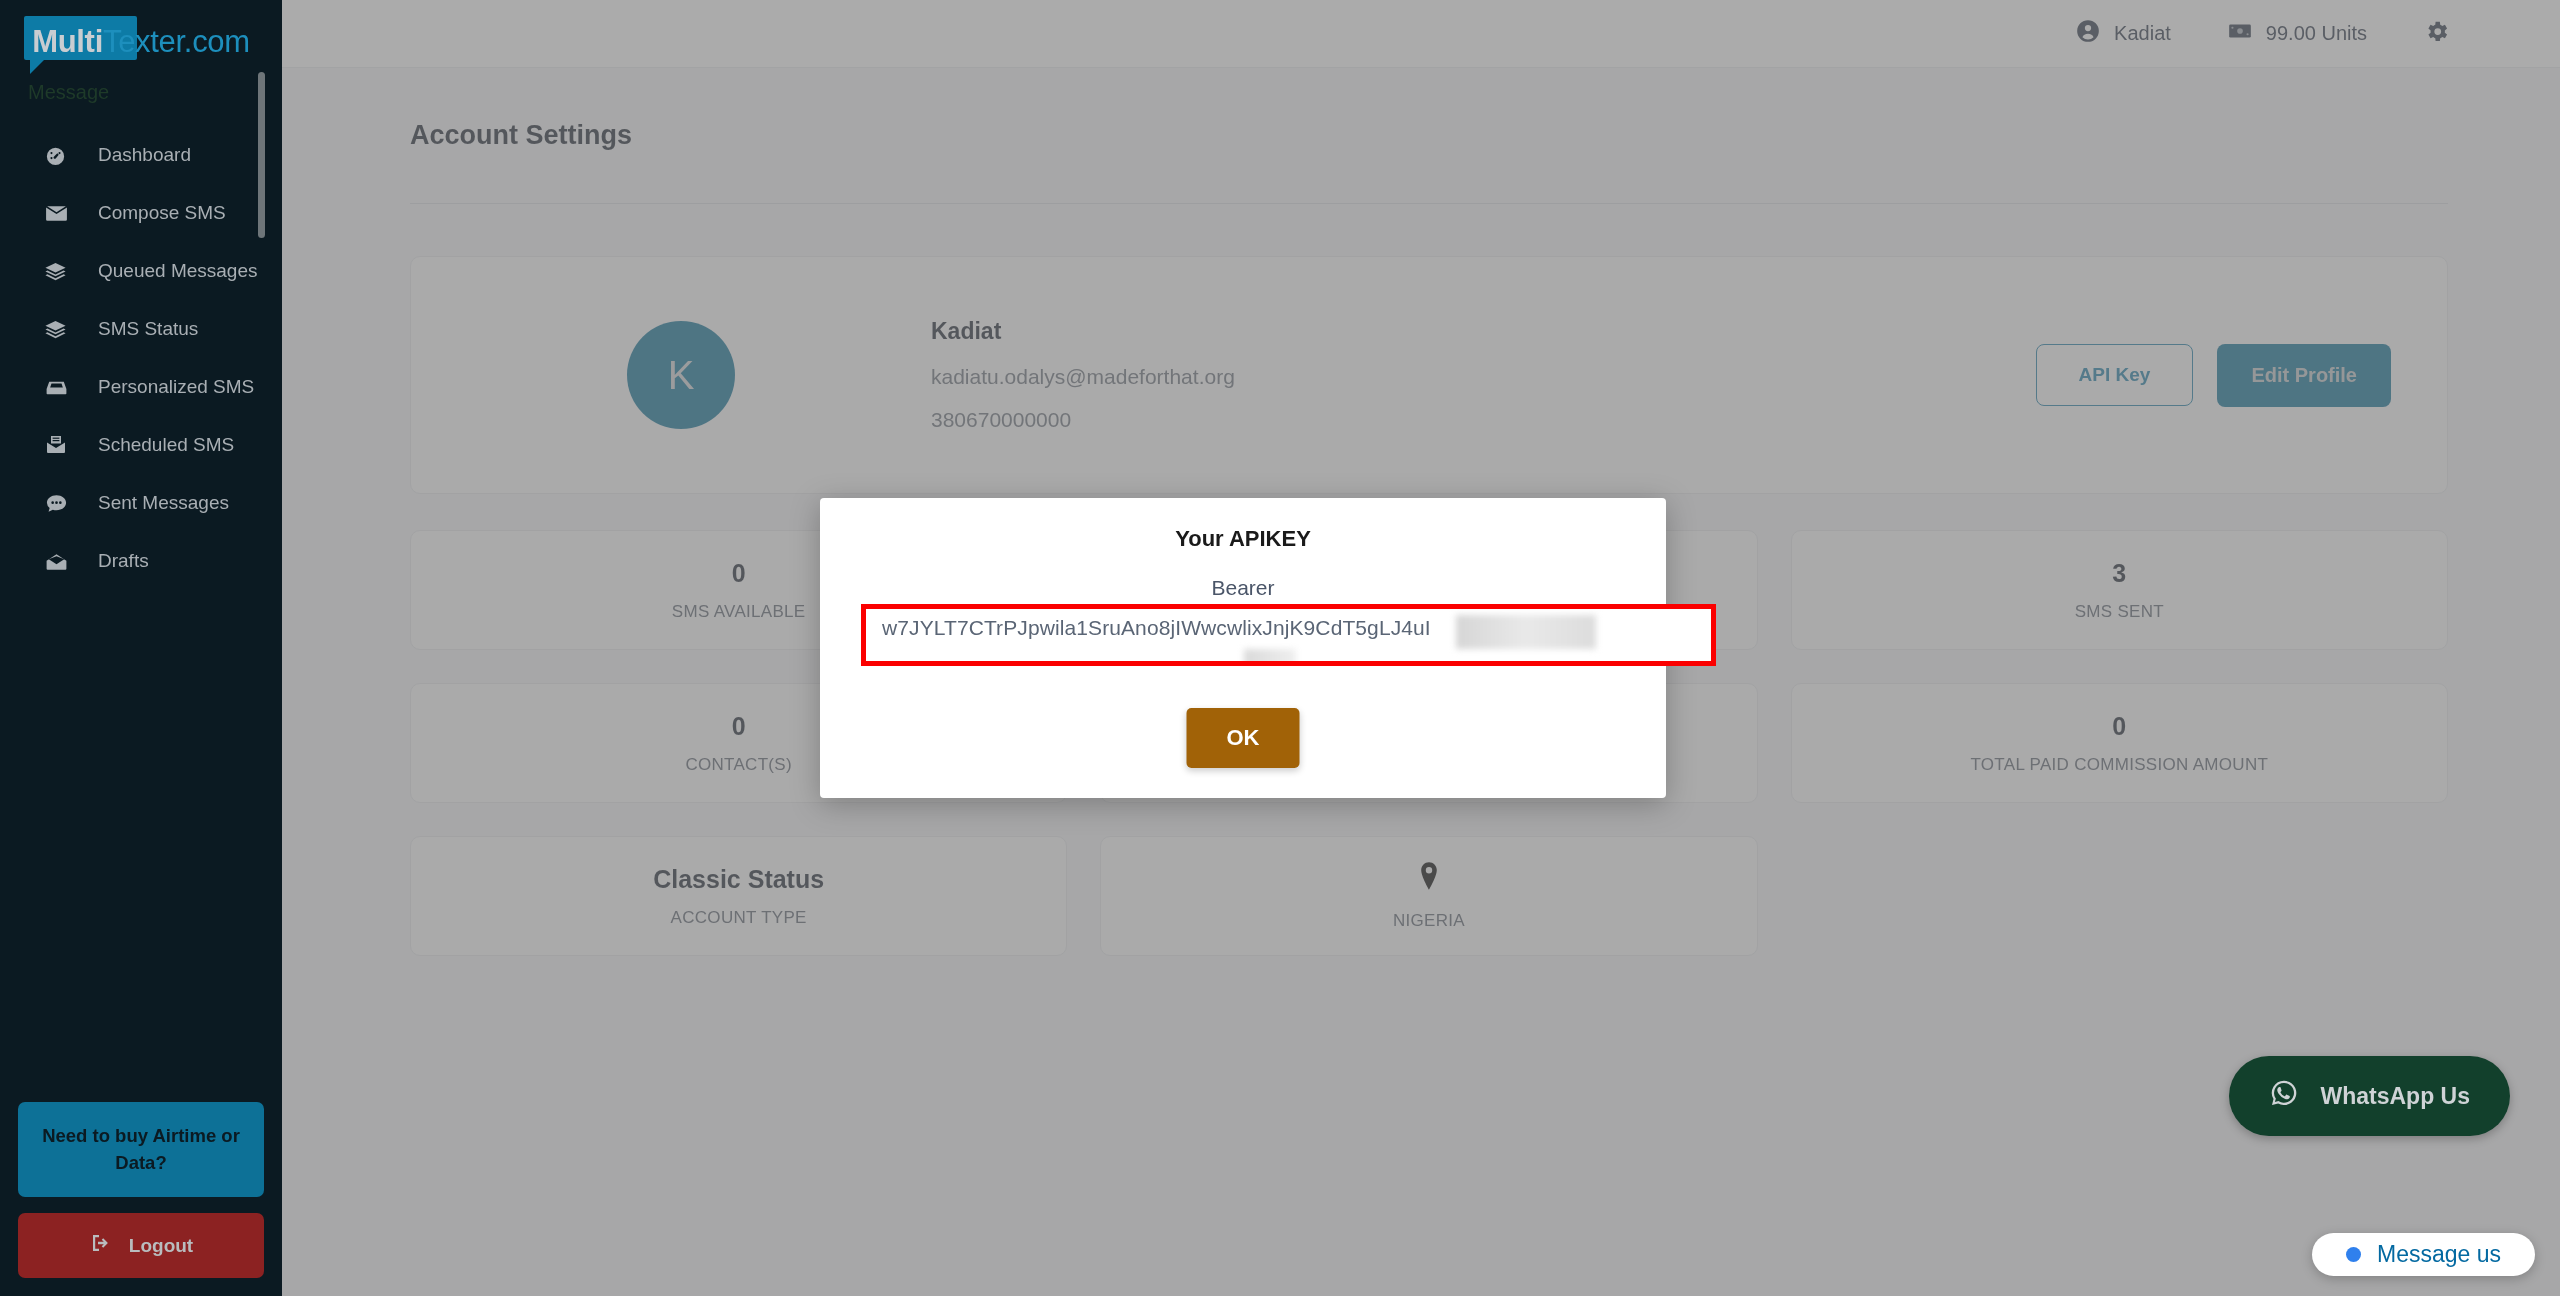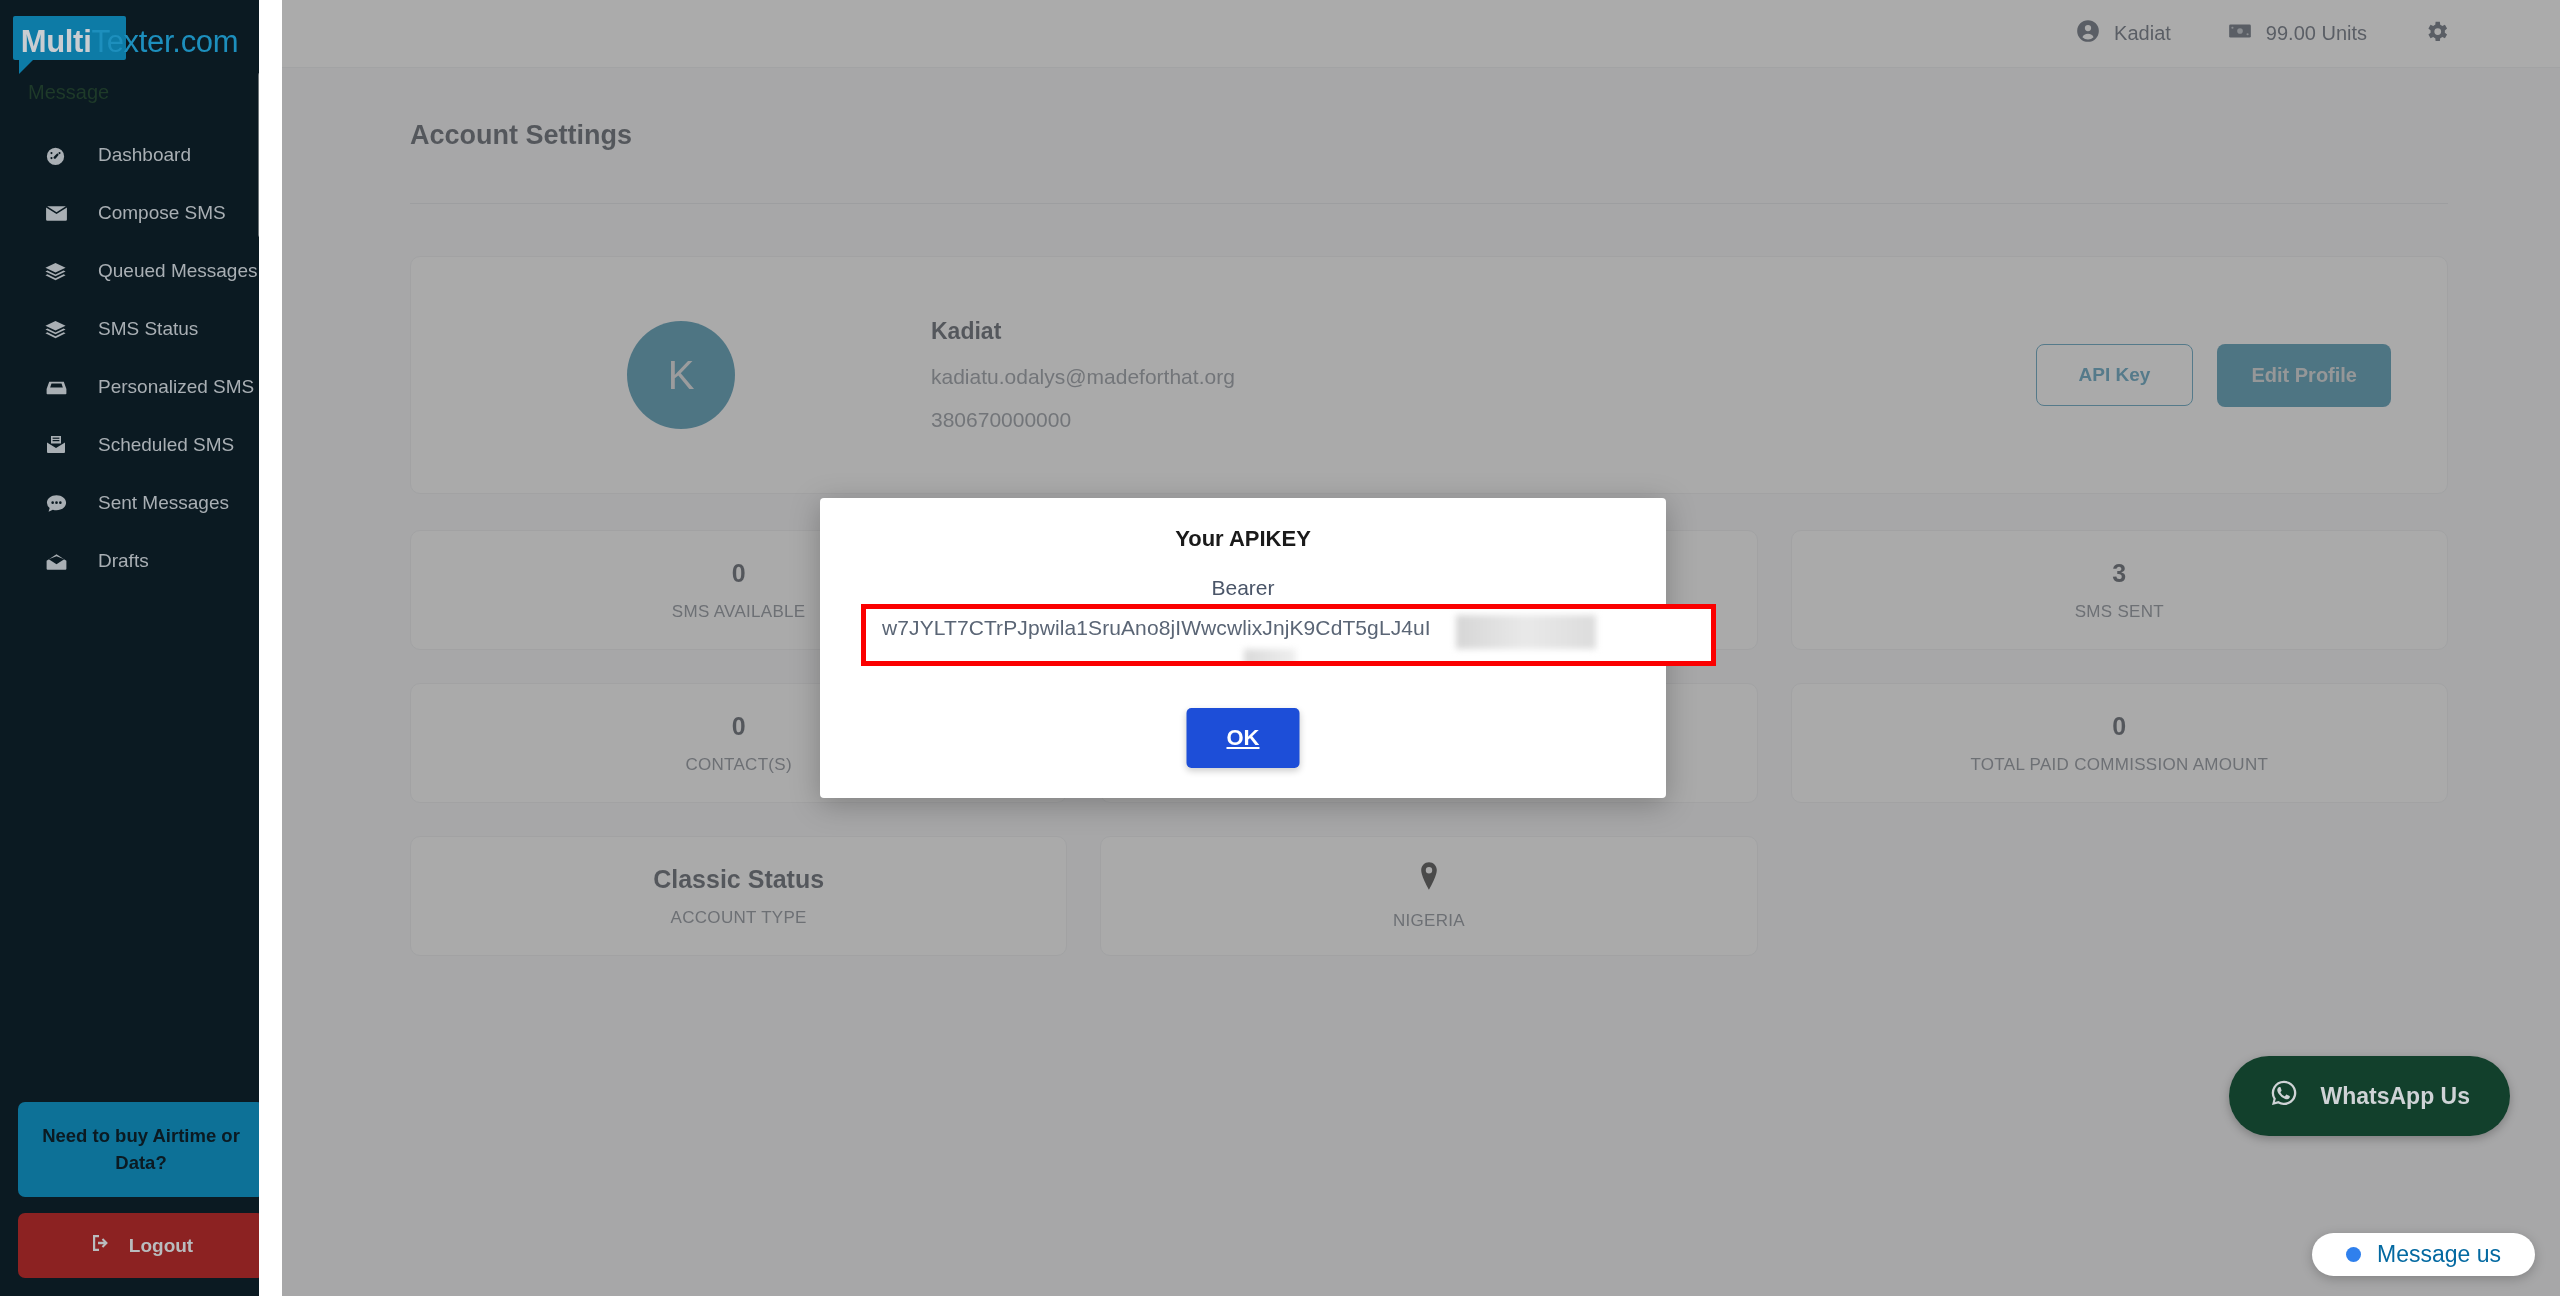--- a/index.html
+++ b/index.html
@@ -7,21 +7,21 @@
     width: 2560px; height: 1296px;
     overflow: hidden;
     font-family: "Liberation Sans", sans-serif;
     background: #ffffff;
   }
   #app { position: relative; width: 2560px; height: 1296px; }
 
   
   .sidebar {
     position: absolute; left: 0; top: 0;
-    width: 259px; height: 1296px;
+    width: 282px; height: 1296px;
     background: #0b1a22;
     z-index: 5;
     overflow: hidden;
   }
   .logo-wrap {
     display: flex; align-items: center; justify-content: center;
     padding-top: 26px; padding-bottom: 18px;
   }
   .logo {
     position: relative;
@@ -258,28 +258,27 @@
   }
   .redact-2 {
     position: absolute; left: 378px; top: 40px;
     width: 52px; height: 28px;
     background: linear-gradient(90deg,#dadada,#efefef);
     filter: blur(3px);
   }
   .modal-ok {
     position: absolute; left: 50%; transform: translateX(-50%);
     bottom: 30px;
-    background: #1d4ed8;
+    background: #a16207;
     color: #ffffff;
     border: none; border-radius: 5px;
     padding: 17px 40px;
     font-size: 22px; font-weight: 700;
     cursor: pointer;
     box-shadow: 0 3px 7px rgba(0,0,0,.2);
-    text-decoration: underline;
   }
 </style>
 </head>
 <body>
 
 <div id="app">
 
   <aside class="sidebar">
     <div class="logo-wrap">
       <div class="logo">

